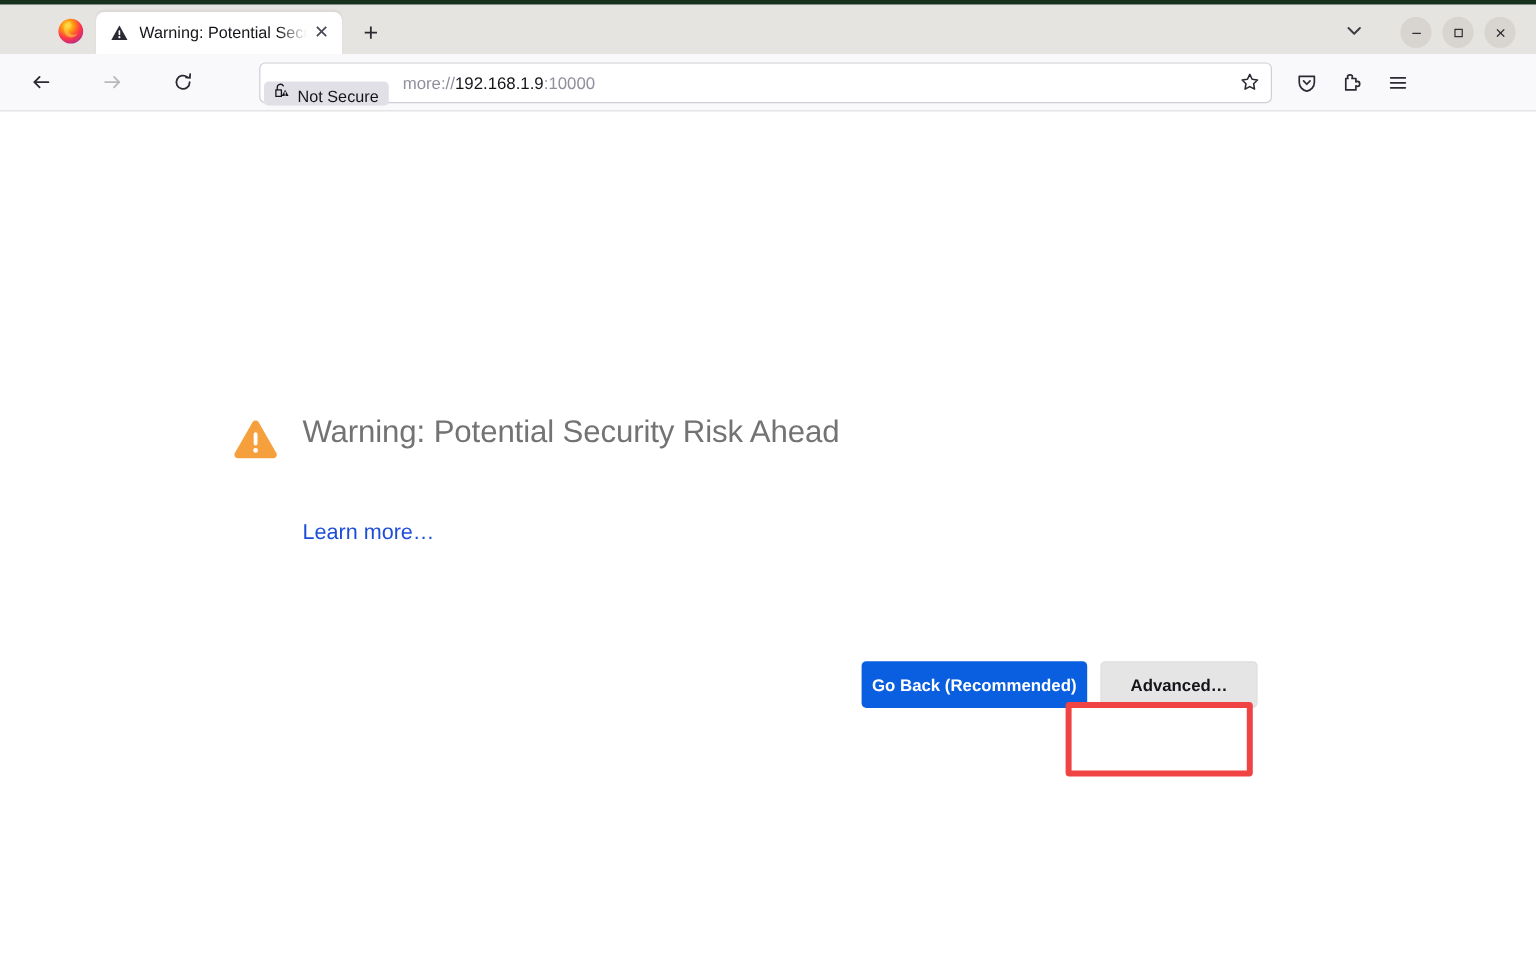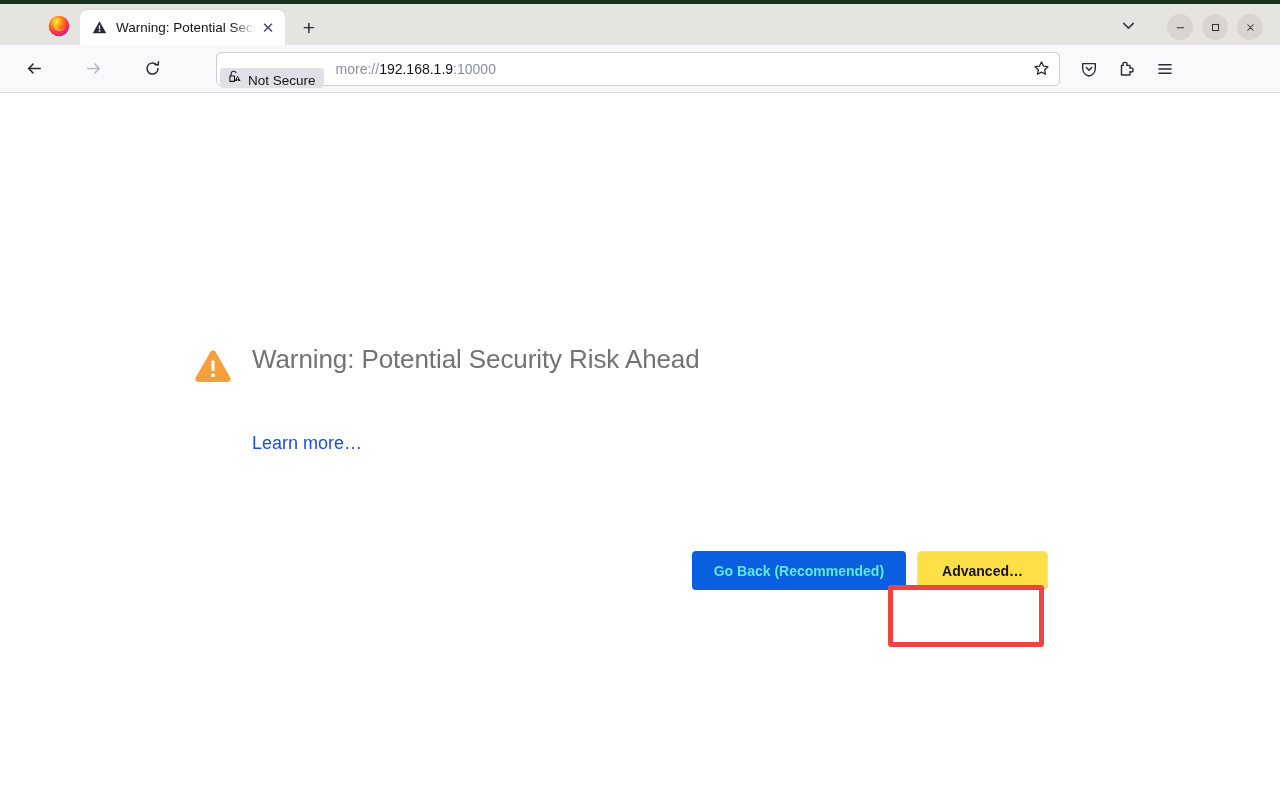--- a/index.html
+++ b/index.html
@@ -295,26 +295,26 @@
     border-radius: 4px;
     height: 39px;
     padding: 0 19px;
     cursor: default;
     font-family: "Liberation Sans", sans-serif;
     white-space: nowrap;
   }
 
   .btn-primary {
     background: #0a5fe0;
-    color: #5eead4;
-    padding: 0 22px;
+    color: #ffffff;
+    padding: 0 9px;
   }
 
   .btn-secondary {
-    background: #fde047;
+    background: #e5e5e5;
     color: #15141a;
     border: 1px solid #dededf;
     padding: 0 24px;
   }
 
   
   .annotation-box {
     position: absolute;
     left: 888px;
     top: 492px;

